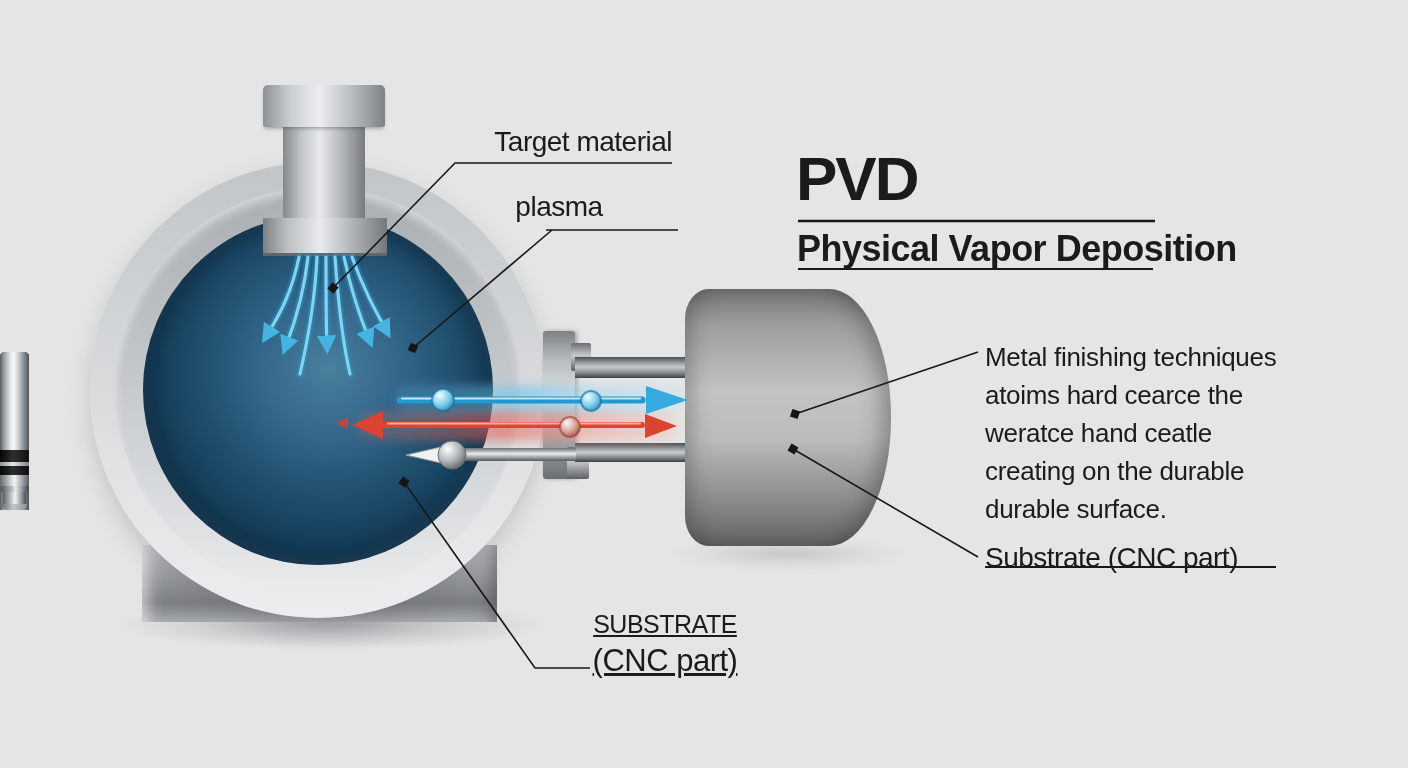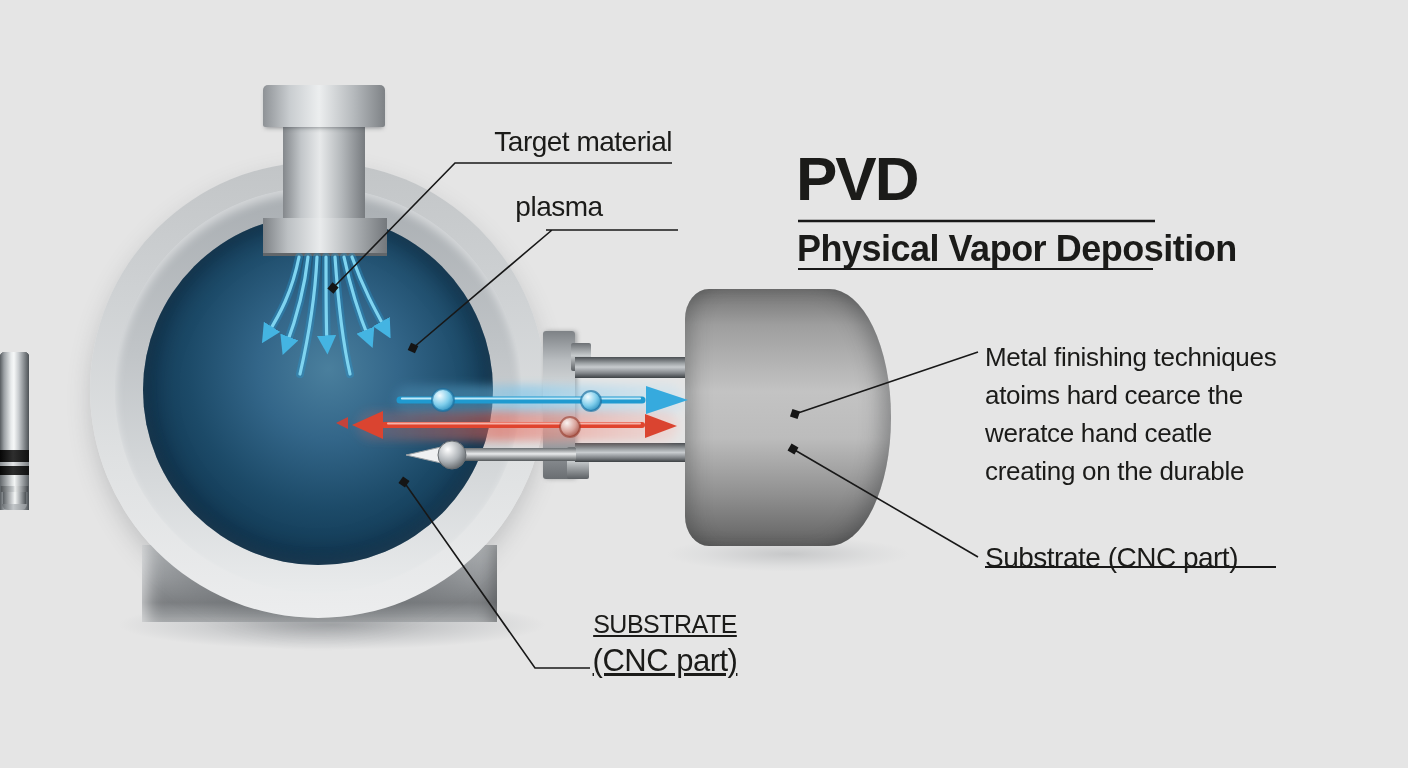--- a/index.html
+++ b/index.html
@@ -290,17 +290,18 @@
   </div>
 
   <div class="txt ttl-acronym">PVD</div>
   <div class="txt ttl-sub">Physical Vapor Deposition</div>
 
   <div class="txt desc">
     <div>Metal finishing techniques</div>
     <div>atoims hard cearce the</div>
     <div>weratce hand ceatle</div>
     <div>creating on the durable</div>
+    <div>durable surface.</div>
   </div>
 
   <div class="txt lbl-substrate-part">Substrate (CNC part)</div>
 
 </div>
 
 </body></html>

